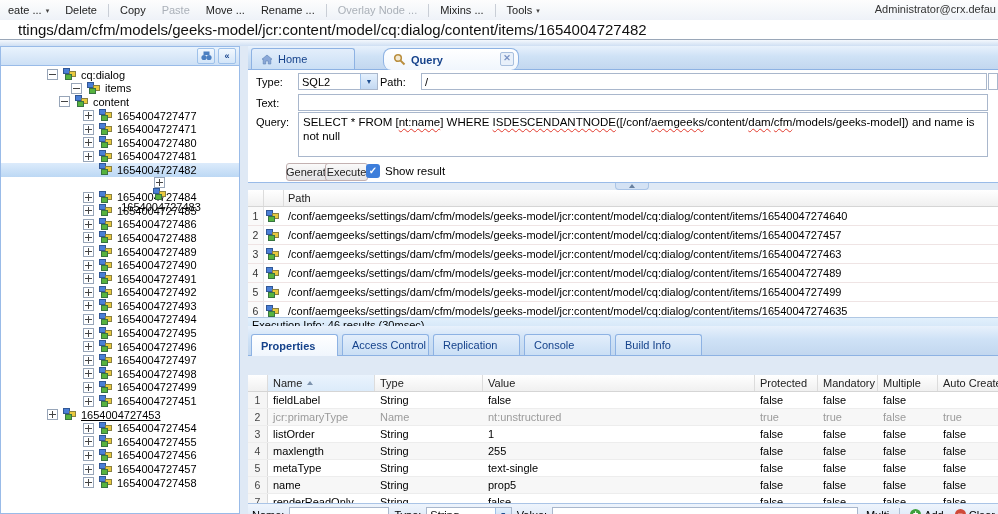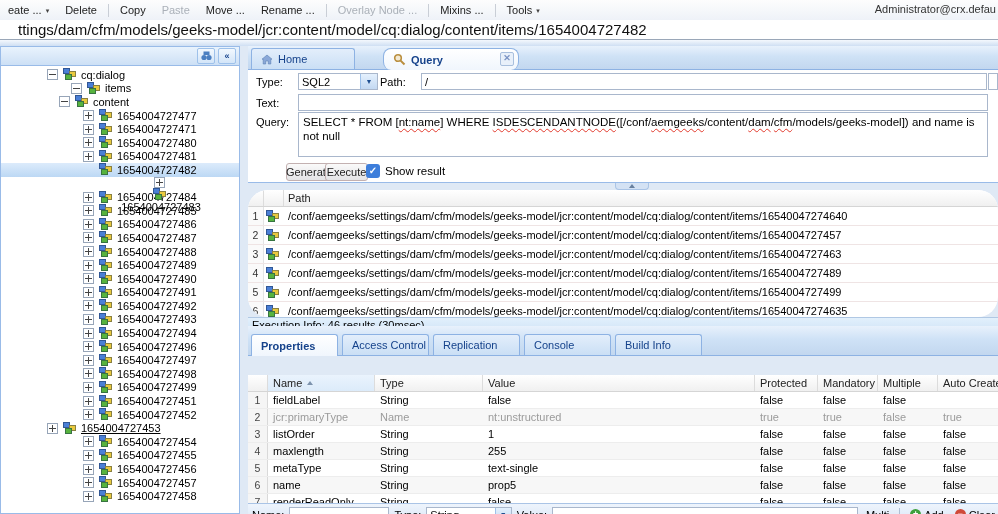--- a/index.html
+++ b/index.html
@@ -116,21 +116,21 @@
   .chklabel{position:absolute;left:137px;top:95px;font-size:11.5px;}
   
   .hsplit1{position:absolute;left:248px;top:183px;width:750px;height:7px;background:#dfe9f5;}
   .handle{
     position:absolute;left:367px;top:0;width:34px;height:7px;background:#d4e2f4;border:1px solid #aac4e6;border-top:none;
     border-radius:0 0 4px 4px;box-sizing:border-box;display:flex;align-items:center;justify-content:center;cursor:pointer;
   }
   .handle .tri{width:0;height:0;border-left:3px solid transparent;border-right:3px solid transparent;border-bottom:4px solid #68809f;}
   .hsplit2{position:absolute;left:248px;top:333px;width:750px;height:12px;background:#dfe9f5;}
   
-  .results{position:absolute;left:248px;top:190px;width:750px;height:127px;background:#fff;overflow:hidden;border-radius:20px;}
+  .results{position:absolute;left:248px;top:190px;width:750px;height:127px;background:#fff;overflow:hidden;}
   .rheader,.rrow{display:grid;grid-template-columns:16px 20px 1fr;align-items:center;}
   .rheader{
     height:16px;background:linear-gradient(#ffffff,#f0f0f0);border-bottom:1px solid #d5d5d5;
     font-size:11px;color:#222;
   }
   .rheader .hcell{height:100%;display:flex;align-items:center;padding-left:4px;border-right:1px solid #dcdcdc;box-sizing:border-box;}
   .rheader .hcell:last-child{border-right:none;}
   .rrow{height:18px;border-bottom:1px solid #efe4e4;font-size:11px;color:#000;cursor:pointer;}
   .rrow .num{height:100%;display:flex;align-items:center;justify-content:center;background:#fafafa;border-right:1px solid #e3e3e3;color:#333;box-sizing:border-box;font-size:10.5px;}
   .rrow .ic{display:flex;justify-content:center;}
@@ -353,29 +353,20 @@
         </span>
         <span>1654004727486</span>
       </div>
       <div class="trow" style="padding-left: 82px;">
         <span class="exp plus"></span>
         <span class="cube">
           <i class="c1"></i>
           <i class="c2"></i>
           <i class="c3"></i>
         </span>
-        <span>1654004727487</span>
-      </div>
-      <div class="trow" style="padding-left: 82px;">
-        <span class="exp plus"></span>
-        <span class="cube">
-          <i class="c1"></i>
-          <i class="c2"></i>
-          <i class="c3"></i>
-        </span>
         <span>1654004727488</span>
       </div>
       <div class="trow" style="padding-left: 82px;">
         <span class="exp plus"></span>
         <span class="cube">
           <i class="c1"></i>
           <i class="c2"></i>
           <i class="c3"></i>
         </span>
         <span>1654004727489</span>
@@ -425,20 +416,29 @@
         </span>
         <span>1654004727494</span>
       </div>
       <div class="trow" style="padding-left: 82px;">
         <span class="exp plus"></span>
         <span class="cube">
           <i class="c1"></i>
           <i class="c2"></i>
           <i class="c3"></i>
         </span>
+        <span>1654004727495</span>
+      </div>
+      <div class="trow" style="padding-left: 82px;">
+        <span class="exp plus"></span>
+        <span class="cube">
+          <i class="c1"></i>
+          <i class="c2"></i>
+          <i class="c3"></i>
+        </span>
         <span>1654004727496</span>
       </div>
       <div class="trow" style="padding-left: 82px;">
         <span class="exp plus"></span>
         <span class="cube">
           <i class="c1"></i>
           <i class="c2"></i>
           <i class="c3"></i>
         </span>
         <span>1654004727497</span>
@@ -462,29 +462,20 @@
         <span>1654004727499</span>
       </div>
       <div class="trow" style="padding-left: 82px;">
         <span class="exp plus"></span>
         <span class="cube">
           <i class="c1"></i>
           <i class="c2"></i>
           <i class="c3"></i>
         </span>
         <span>1654004727451</span>
-      </div>
-      <div class="trow" style="padding-left: 82px;">
-        <span class="exp plus"></span>
-        <span class="cube">
-          <i class="c1"></i>
-          <i class="c2"></i>
-          <i class="c3"></i>
-        </span>
-        <span>1654004727452</span>
       </div>
       <div class="trow" style="padding-left: 46px; text-decoration: underline;">
         <span class="exp plus"></span>
         <span class="cube">
           <i class="c1"></i>
           <i class="c2"></i>
           <i class="c3"></i>
         </span>
         <span>1654004727453</span>
       </div>

